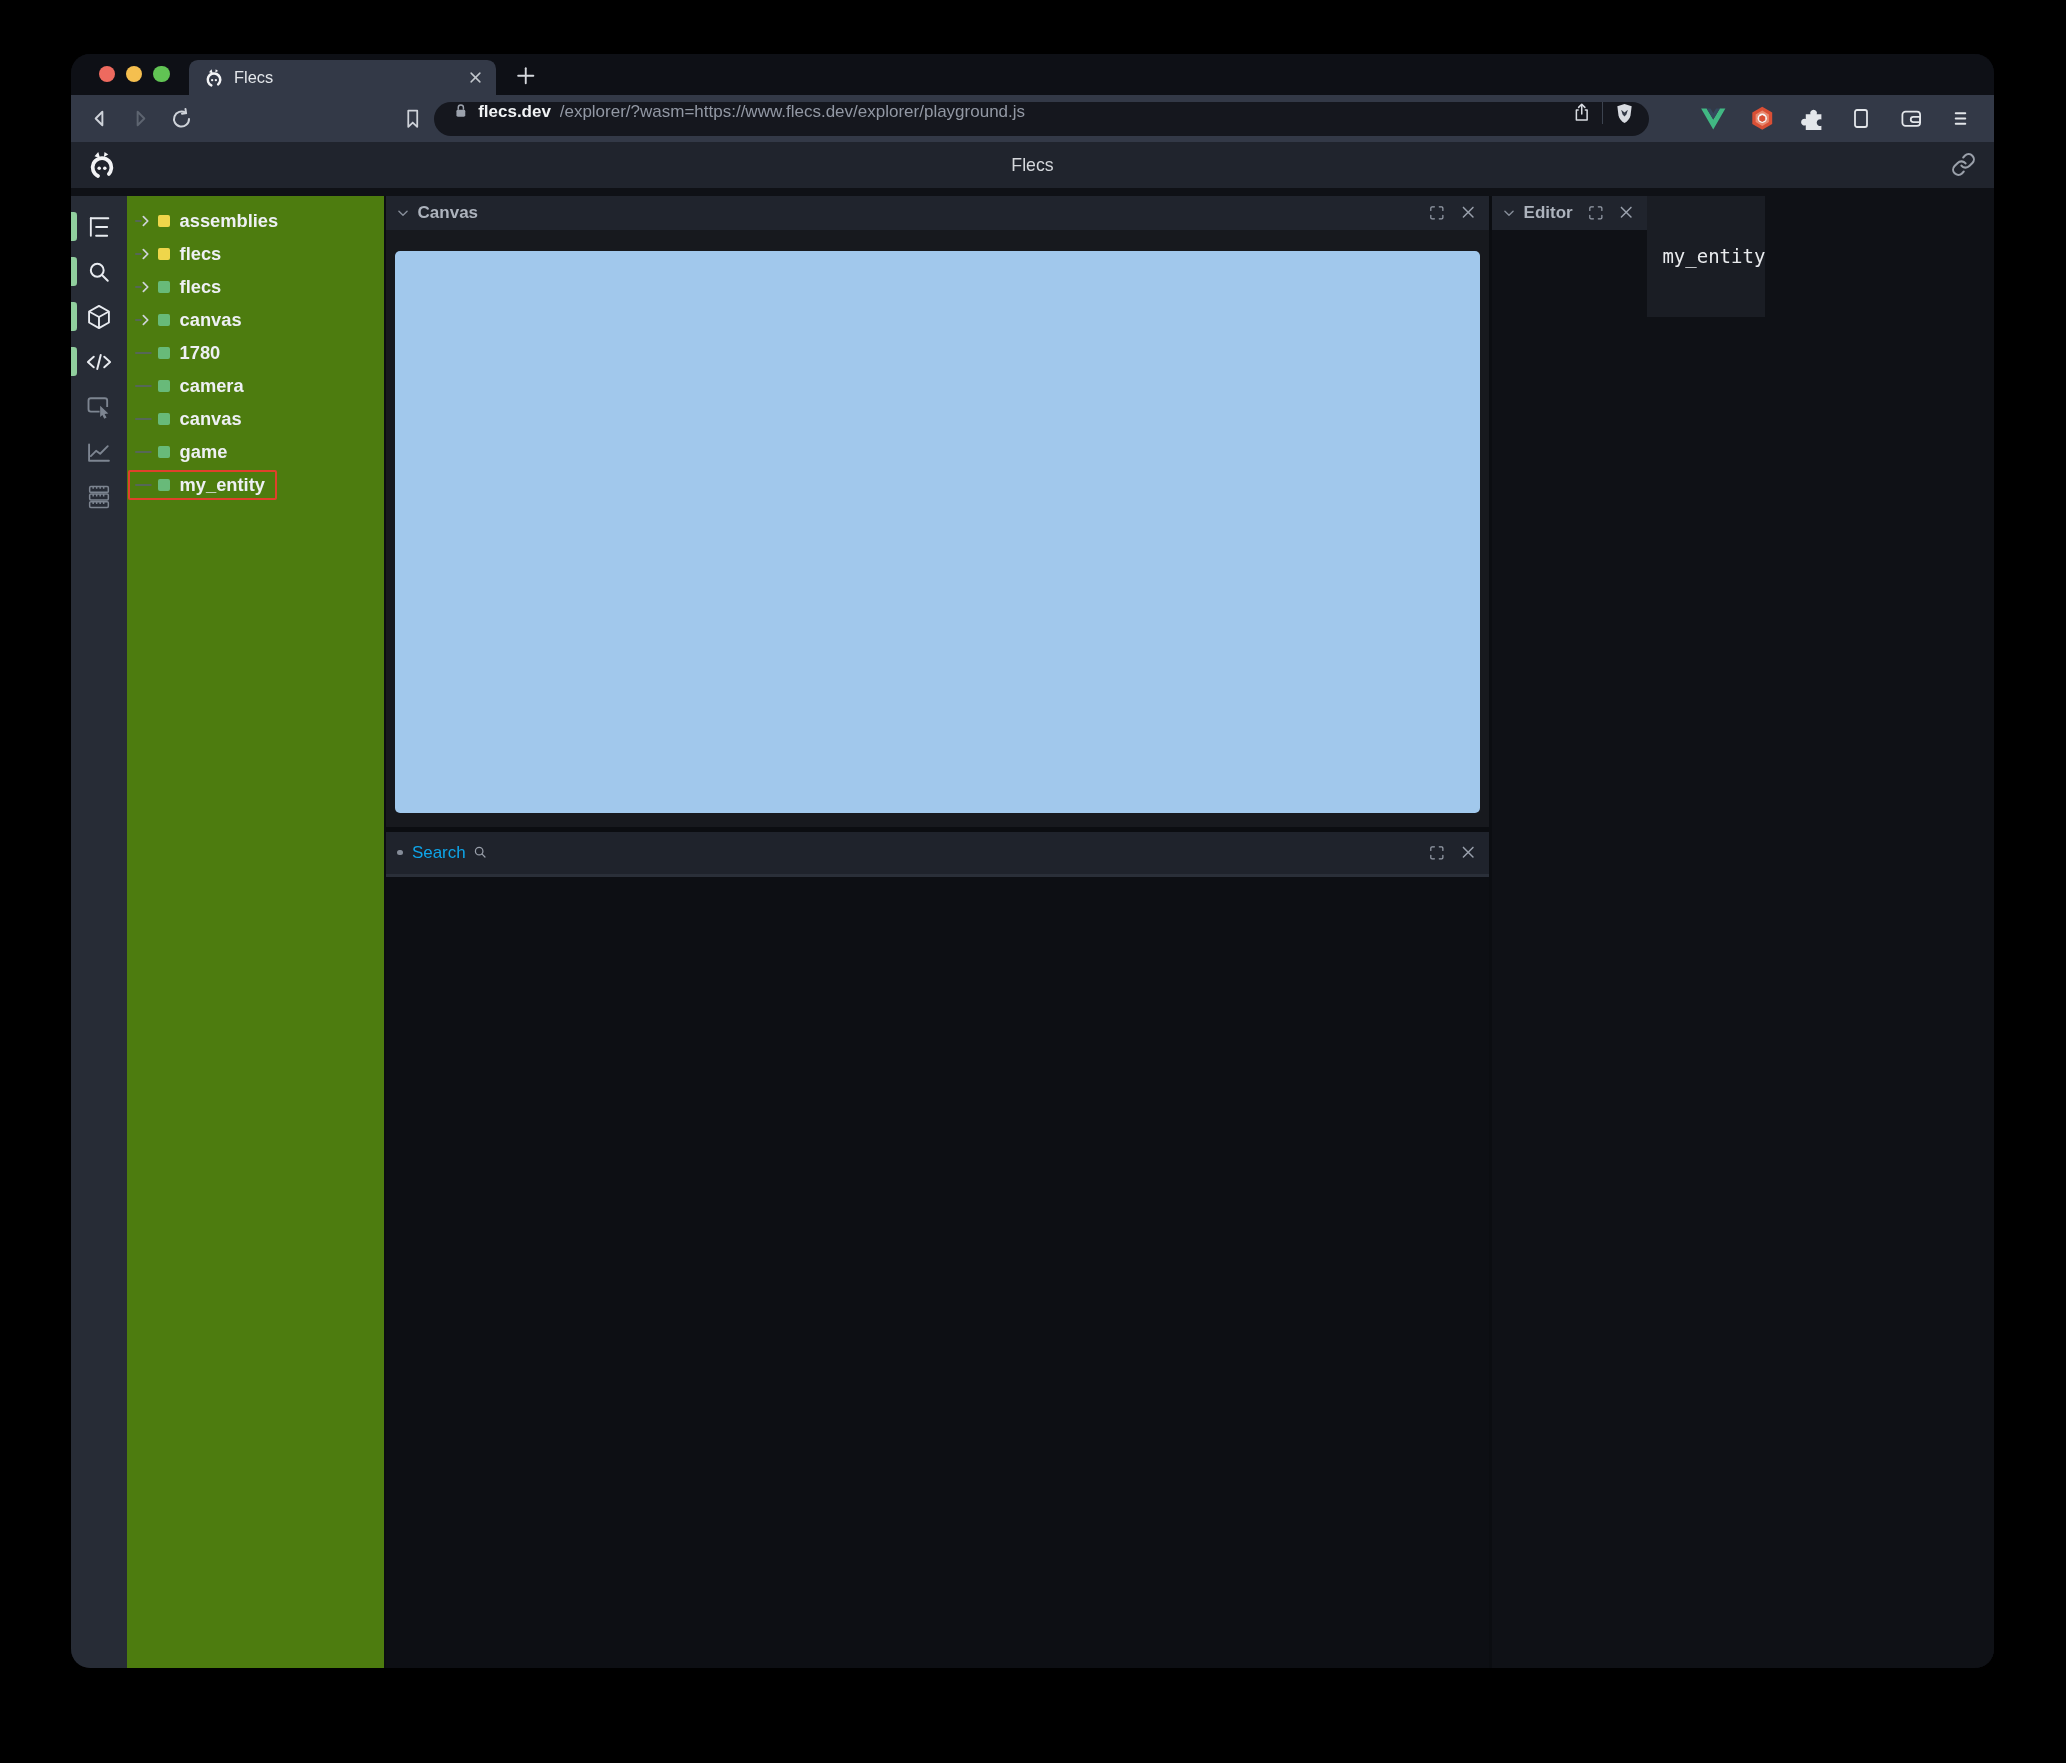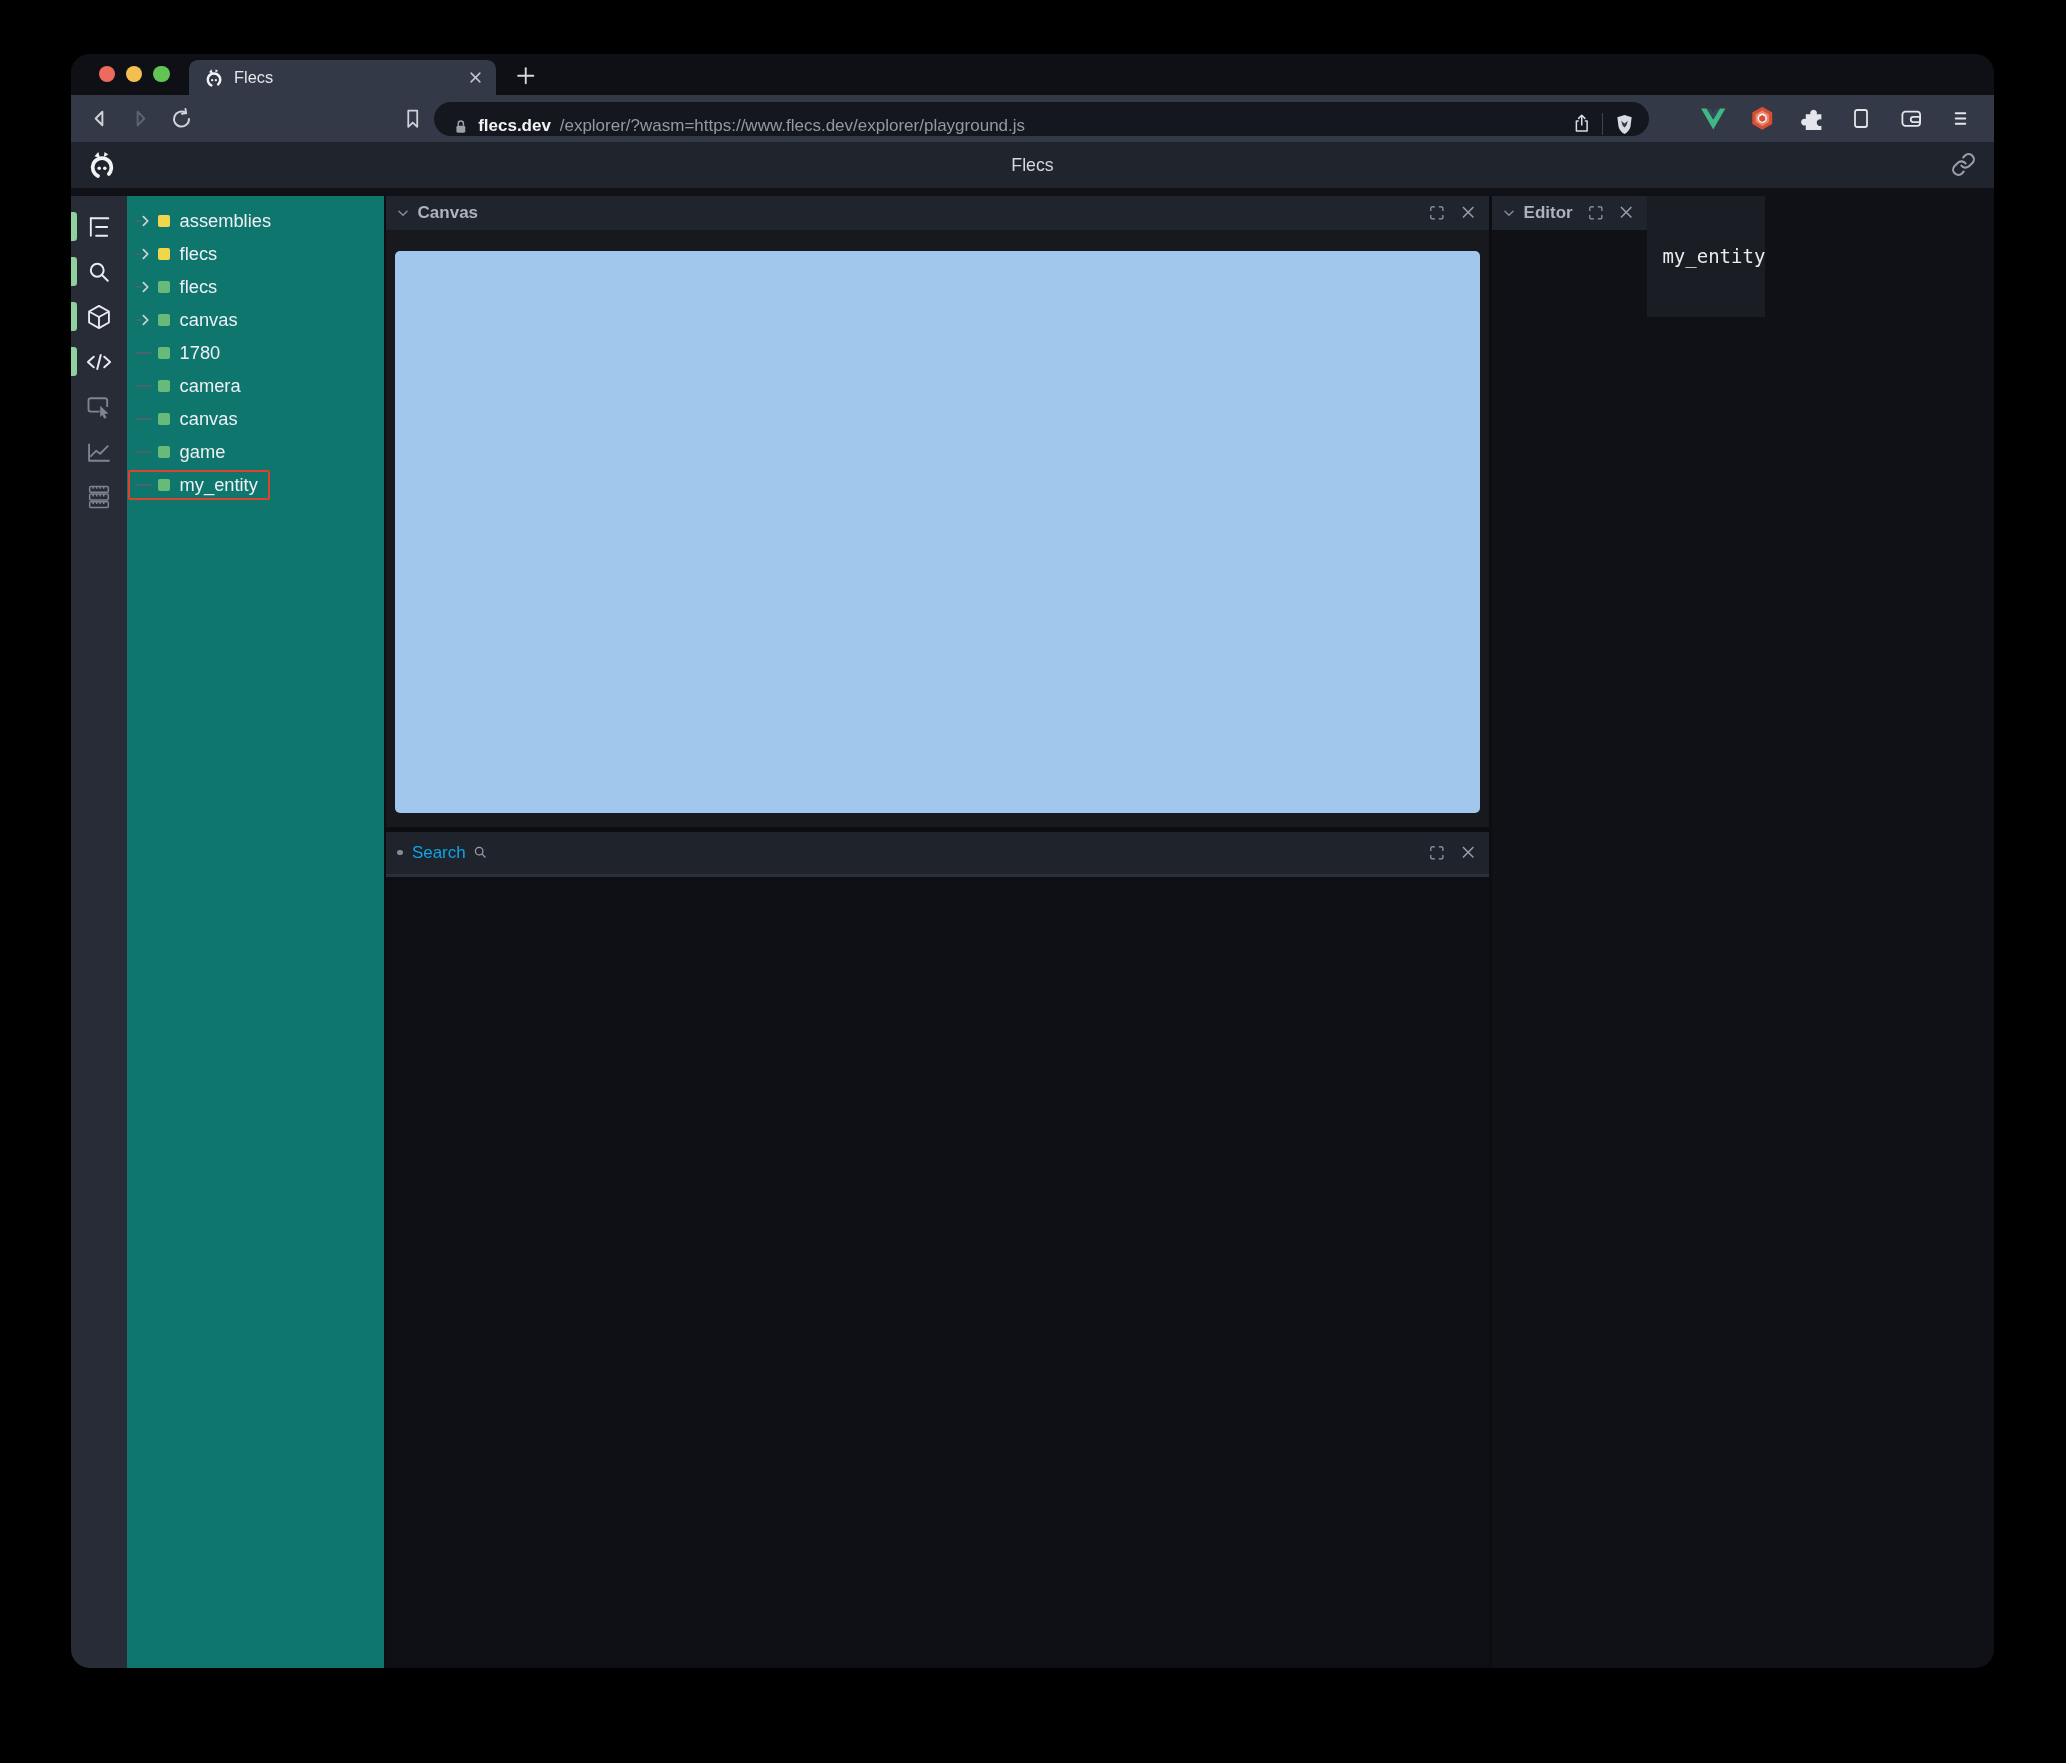--- a/index.html
+++ b/index.html
@@ -14,21 +14,21 @@
   .light { width:16.4px; height:16.4px; border-radius:50%; }
   .tab { position:absolute; left:118px; top:6.3px; width:307px; height:35px; background:#333947;
          border-radius:8.8px 8.8px 0 0; display:flex; align-items:center; padding:0 12.6px 0 15px; gap:10px; }
   .tab-title { flex:1; font-size:16.4px; color:#e4e7eb; }
   .newtab { position:absolute; left:442px; top:9.5px; width:25px; height:25px; display:flex; align-items:center; justify-content:center; }
 
   
   .toolbar { height:47px; background:#333947; display:flex; align-items:center; flex-shrink:0; padding:0 14px 0 16px; }
   .navbtn { width:25px; height:25px; display:flex; align-items:center; justify-content:center; margin-right:16.4px; }
   .bookmark-btn { margin-left:189px; margin-right:8.8px; width:25px; height:25px; display:flex; align-items:center; justify-content:center; }
-  .urlbar { flex:0 0 1215px; height:34px; border-radius:17px; background:#15171e; display:flex; align-items:flex-end;
+  .urlbar { flex:0 0 1215px; height:34px; border-radius:17px; background:#15171e; display:flex; align-items:flex-start;
             padding:0 12.6px 0 17.7px; gap:8.8px; font-size:17px; }
   .url-domain { color:#f1f3f5; font-weight:bold; white-space:nowrap; }
   .url-path { color:#9298a4; white-space:nowrap; overflow:hidden; flex:1; }
   .url-right { display:flex; align-items:center; gap:10px; }
   .url-div { width:1.3px; height:21.5px; background:#3c434f; }
   .toolbar-right { display:flex; align-items:center; gap:23px; margin-left:auto; padding-right:6.3px; }
   .tr-icon { width:26.5px; height:26.5px; display:flex; align-items:center; justify-content:center; }
 
   
   .app { flex:1; display:flex; flex-direction:column; min-height:0; }
@@ -42,21 +42,21 @@
   .main { flex:1; display:flex; min-height:0; }
 
   
   .iconstrip { width:56px; background:#272c36; padding-top:8.8px; flex-shrink:0; display:flex; flex-direction:column; }
   .strip-slot { position:relative; height:45px; display:flex; align-items:center; justify-content:center; color:#7d8591; }
   .strip-slot.active { color:#e8ebf0; }
   .strip-pill { position:absolute; left:0; top:7.6px; width:5.7px; height:29px; border-radius:0 3.2px 3.2px 0; display:none; }
   .strip-slot.active .strip-pill { display:block; }
 
   
-  .treepanel { width:257px; background:#0f766e; padding-top:8.8px; flex-shrink:0; overflow:hidden; }
+  .treepanel { width:257px; background:#4d7c0f; padding-top:8.8px; flex-shrink:0; overflow:hidden;font-weight:bold; }
   .trow { height:33px; display:flex; align-items:center; padding-left:1.3px; }
   .trow-inner { display:inline-flex; align-items:center; height:30px; border:2.5px solid transparent; border-radius:1.9px;
                 padding:0 10px 0 3.8px; }
   .tconnect { display:flex; align-items:center; width:24px; flex-shrink:0; }
   .tsquare { width:12px; height:12px; border-radius:1.9px; margin-right:9.5px; flex-shrink:0; }
   .tlabel { font-size:18.3px; color:#eef0f4; white-space:nowrap; }
 
   
   .center { flex:1; display:flex; flex-direction:column; background:#0d0f14; min-width:0;
             border-left:2.5px solid #0b0d11; border-right:3.2px solid #0b0d11; }

